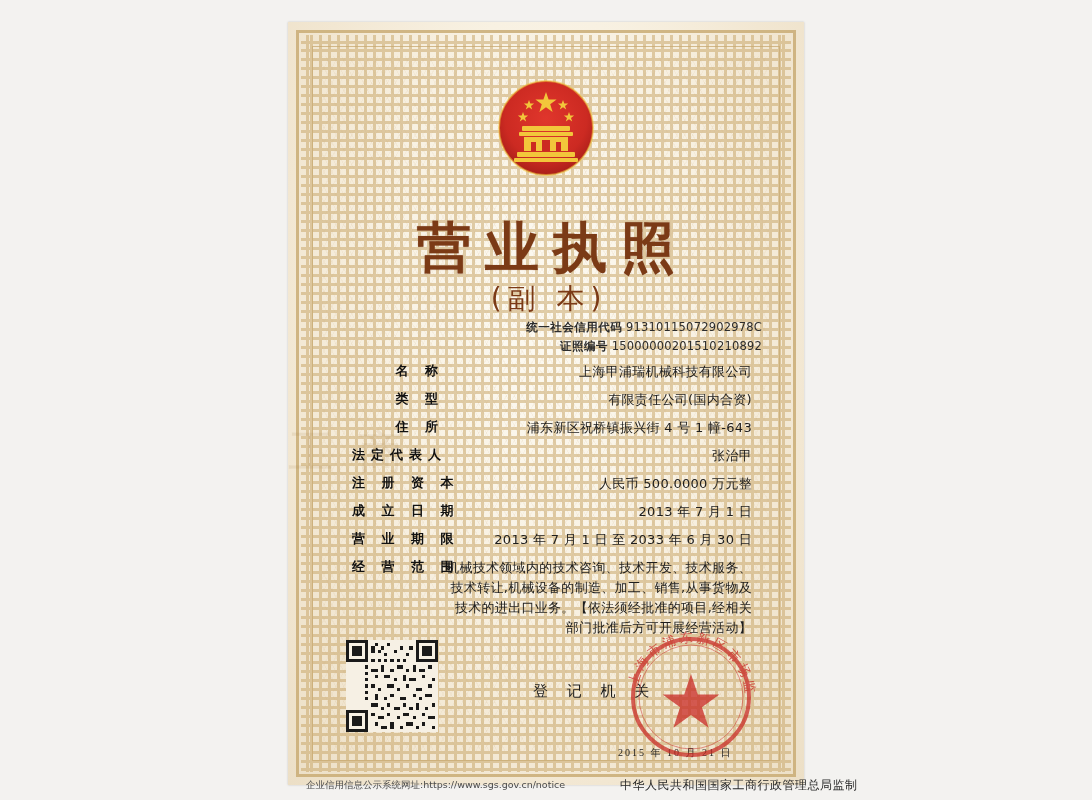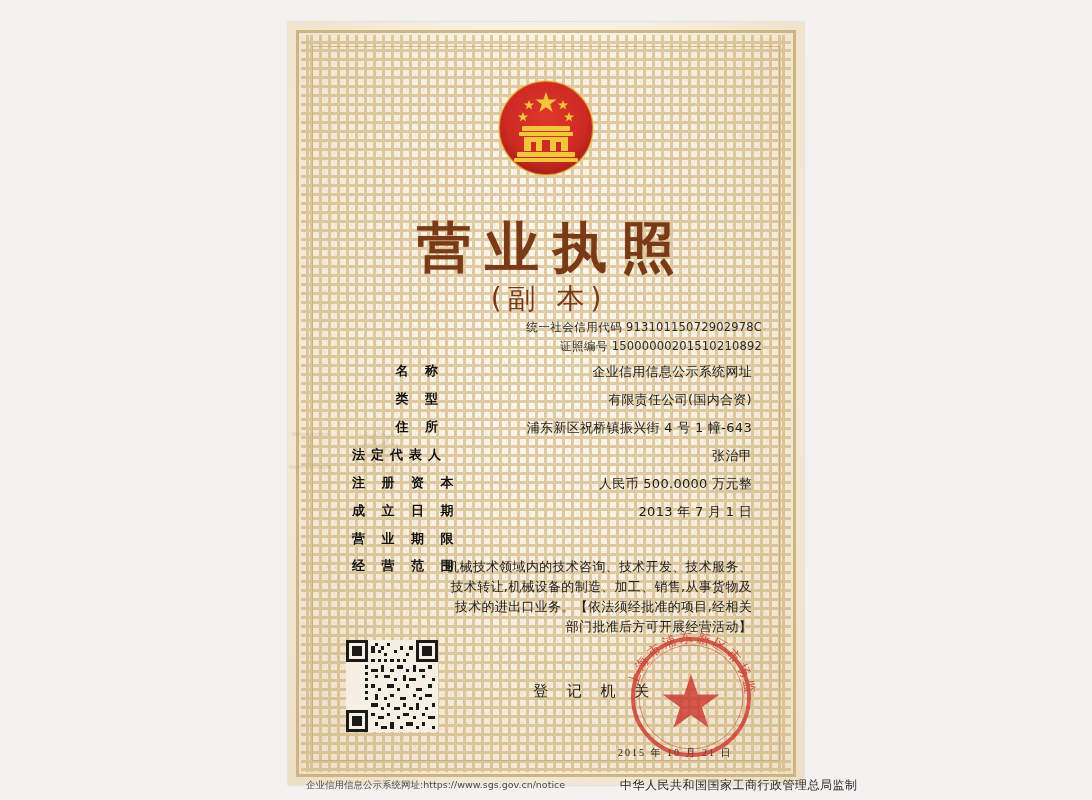--- a/index.html
+++ b/index.html
@@ -105,21 +105,21 @@
   .codes {
     position: absolute;
     right: 42px;
     top: 296px;
     text-align: right;
     font-family: "DejaVu Sans", sans-serif;
     font-size: 11.5px;
     color: #2c2c2c;
     line-height: 19px;
   }
-  .codes .lbl { font-weight: normal; letter-spacing: .5px; text-align: center; }
+  .codes .lbl { font-weight: bold; letter-spacing: .5px; text-align: center; }
   .codes .val { letter-spacing: .2px; }
 
   
   .fields {
     position: absolute;
     left: 64px;
     top: 340px;
     width: 400px;
     font-family: "DejaVu Sans", sans-serif;
     font-size: 13px;
@@ -277,21 +277,21 @@
       </div>
       <div>
         <span class="lbl">证照编号</span>
         <span class="val">15000000201510210892</span>
       </div>
     </div>
 
     <div class="fields">
       <div class="frow">
         <div class="flabel">名    称</div>
-        <div class="fvalue">企业信用信息公示系统网址</div>
+        <div class="fvalue">上海甲浦瑞机械科技有限公司</div>
       </div>
       <div class="frow">
         <div class="flabel">类    型</div>
         <div class="fvalue">有限责任公司(国内合资)</div>
       </div>
       <div class="frow">
         <div class="flabel">住    所</div>
         <div class="fvalue">浦东新区祝桥镇振兴街 4 号 1 幢-643</div>
       </div>
       <div class="frow">
@@ -301,20 +301,21 @@
       <div class="frow">
         <div class="flabel">注 册 资 本</div>
         <div class="fvalue">人民币 500.0000 万元整</div>
       </div>
       <div class="frow">
         <div class="flabel">成 立 日 期</div>
         <div class="fvalue">2013 年 7 月 1 日</div>
       </div>
       <div class="frow">
         <div class="flabel">营 业 期 限</div>
+        <div class="fvalue">2013 年 7 月 1 日 至 2033 年 6 月 30 日</div>
       </div>
       <div class="frow">
         <div class="flabel">经 营 范 围</div>
         <div class="fvalue multi">机械技术领域内的技术咨询、技术开发、技术服务、技术转让,机械设备的制造、加工、销售,从事货物及技术的进出口业务。【依法须经批准的项目,经相关部门批准后方可开展经营活动】</div>
       </div>
     </div>
 
     <div class="qr">
       <svg viewBox="0 0 29 29" width="92" height="92" shape-rendering="crispEdges">
         <rect width="29" height="29" fill="#f6f0e4"></rect>

